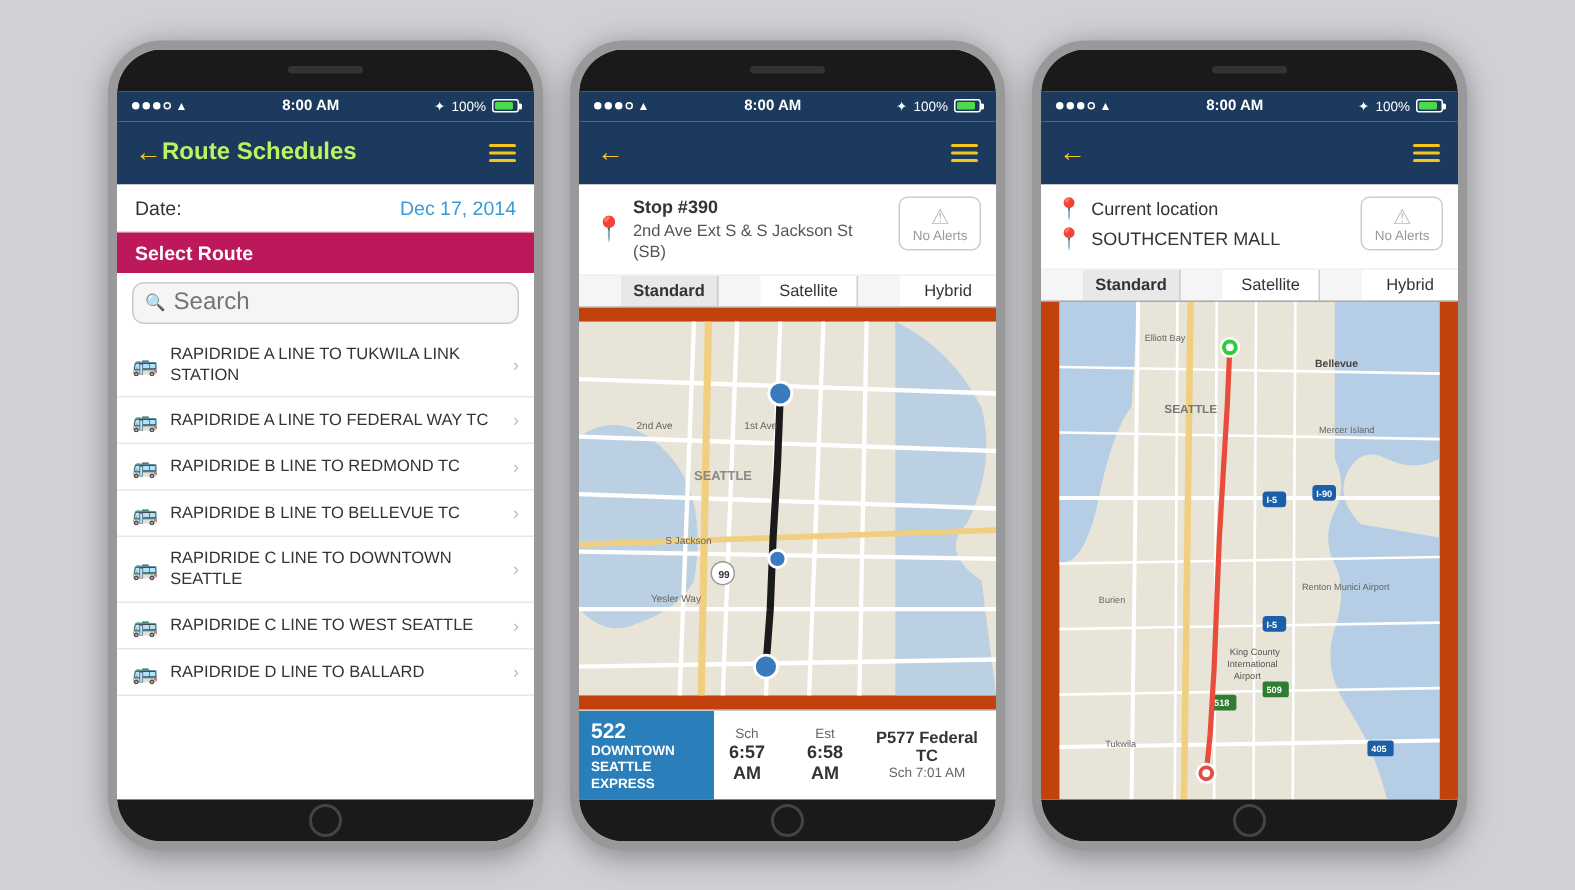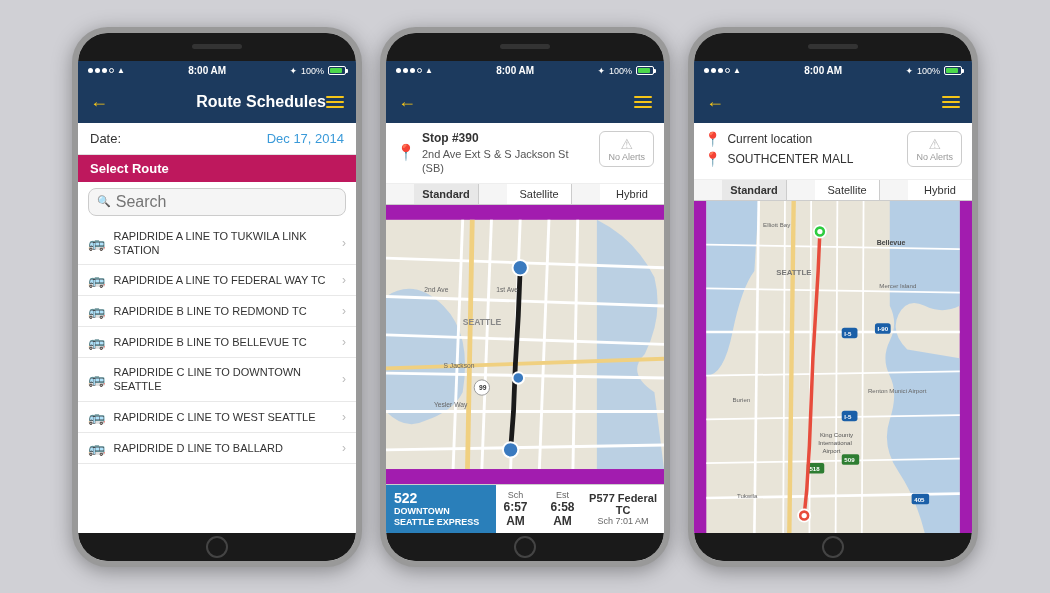--- a/index.html
+++ b/index.html
@@ -74,21 +74,21 @@
     .battery-fill { background: #4cd94c; height: 100%; width: 85%; border-radius: 1px; }
     .nav-bar {
       background: #1c3a5e;
       color: #f5c518;
       display: flex;
       align-items: center;
       justify-content: space-between;
       padding: 8px 12px;
       height: 42px;
     }
-    .nav-title { font-size: 16px; font-weight: bold; color: #ffffff; text-align: right; flex: 1; }
+    .nav-title { font-size: 16px; font-weight: bold; color: #bef264; text-align: left; flex: 1; }
     .nav-back { color: #f5c518; font-size: 18px; cursor: pointer; }
     .phone-content {
       flex: 1;
       background: white;
       overflow: hidden;
       display: flex;
       flex-direction: column;
     }
     
     .form-row {
@@ -180,35 +180,35 @@
       background: white;
       border-right: 1px solid #ccc;
       margin-left: 28px;
     }
     .map-tab.active { background: #e8e8e8; font-weight: bold; }
     .map-tab:last-child { border-right: none; }
     .map-area {
       flex: 1;
       position: relative;
       overflow: hidden;
-      background: #a21caf;
+      background: #c2410c;
     }
     .map-svg { width: 100%; height: 100%; }
     .departure-bar {
       background: white;
       display: flex;
       border-top: 1px solid #ccc;
     }
     .dep-route {
       background: #2a7fba;
       color: white;
       padding: 5px 8px;
       font-size: 10px;
       font-weight: bold;
-      width: 110px;
+      width: 90px;
       display: flex;
       flex-direction: column;
       justify-content: center;
     }
     .dep-route-num { font-size: 14px; font-weight: bold; }
     .dep-route-name { font-size: 9px; line-height: 1.2; }
     .dep-times-row { display: flex; gap: 20px; width: 100%; justify-content: space-around; }
     .dep-time-block { text-align: center; }
     .dep-time-label { color: #666; font-size: 9px; }
     .dep-time-val { font-weight: bold; font-size: 12px; color: #333; }

